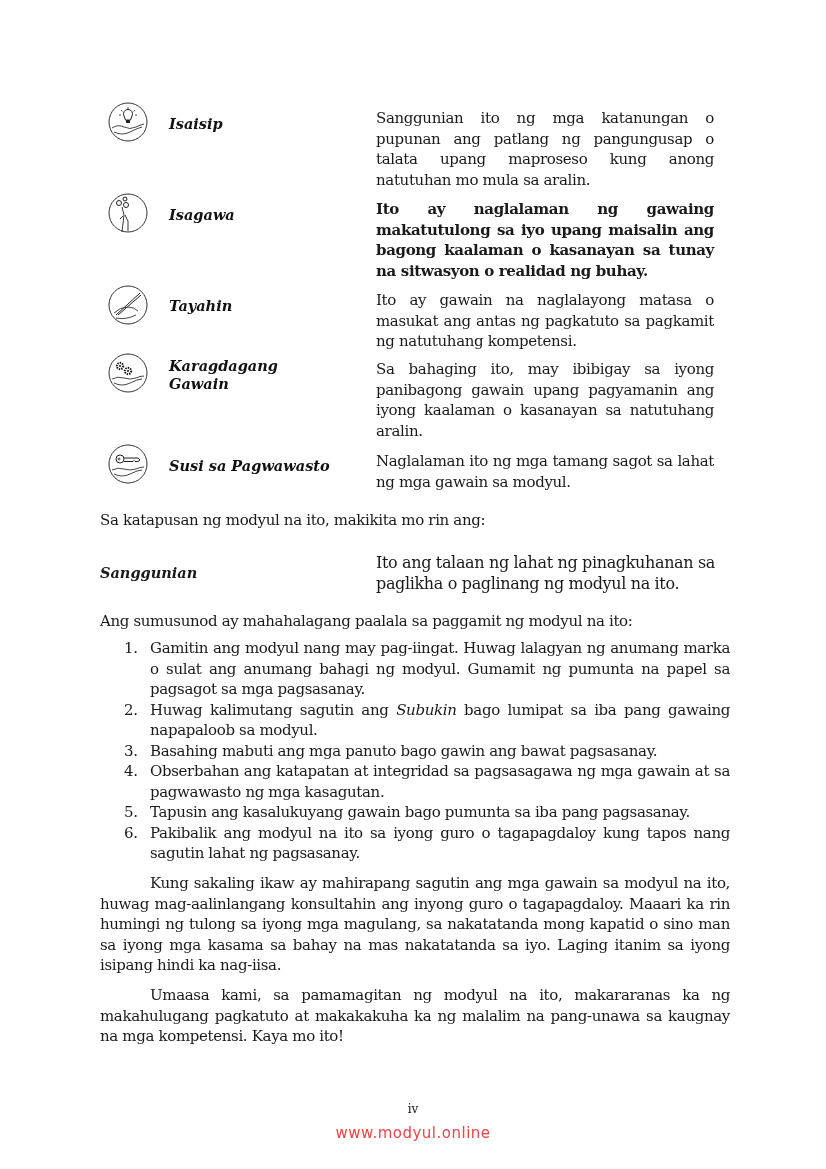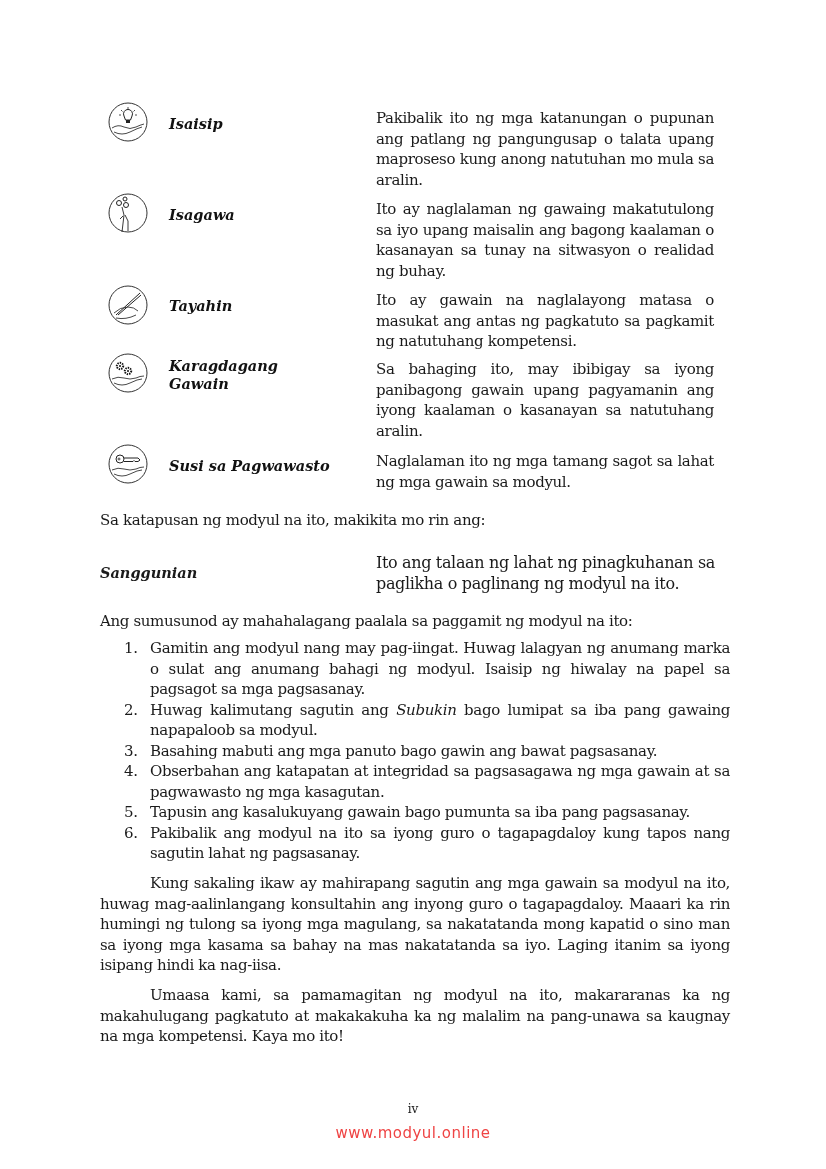--- a/index.html
+++ b/index.html
@@ -69,35 +69,35 @@
     <span class="icon" style="top:2px;">
       <svg viewBox="0 0 40 40">
           <circle cx="20" cy="20" r="19" fill="none" stroke="#333" stroke-width="1"></circle>
         <path d="M16 14 a4.5 4.5 0 1 1 8 0 l-1.5 4 h-5 z" fill="none" stroke="#222" stroke-width="1"></path>
         <rect x="18" y="18" width="4" height="3" fill="#222"></rect>
         <path d="M20 5 v2 M13 8 l1.5 1.5 M27 8 l-1.5 1.5 M11 13 h2 M27 13 h2" stroke="#222" stroke-width="0.8"></path>
         <path d="M4 26 q6 -4 12 -1 t12 0 q4 -2 8 -3 M6 30 q8 4 16 0 t12 -5" fill="none" stroke="#333" stroke-width="0.9"></path>
       </svg>
     </span>
     <span class="label" style="top:15px;">Isaisip</span>
-    <div class="desc" style="top:8px;">Pakibalik ito ng mga katanungan o pupunan ang patlang ng pangungusap o talata upang maproseso kung anong natutuhan mo mula sa aralin.</div>
+    <div class="desc" style="top:8px;">Sanggunian ito ng mga katanungan o pupunan ang patlang ng pangungusap o talata upang maproseso kung anong natutuhan mo mula sa aralin.</div>
   </div>
 
   <div class="row" style="top:191px;">
     <span class="icon" style="top:2px;">
       <svg viewBox="0 0 40 40">
           <circle cx="20" cy="20" r="19" fill="none" stroke="#333" stroke-width="1"></circle>
         <circle cx="11" cy="10" r="2.5" fill="none" stroke="#222" stroke-width="1"></circle>
         <circle cx="17" cy="6" r="2" fill="none" stroke="#222" stroke-width="1"></circle>
         <circle cx="18" cy="12" r="2.5" fill="none" stroke="#222" stroke-width="1"></circle>
         <path d="M14 14 l2 8 l-2 17 M17 22 l3 6 l0 10 M12 26 l3 -3" fill="none" stroke="#222" stroke-width="0.9"></path>
       </svg>
     </span>
     <span class="label" style="top:15px;">Isagawa</span>
-    <div class="desc" style="top:8px;">Ito ay naglalaman ng gawaing makatutulong sa iyo upang maisalin ang bagong kaalaman o kasanayan sa tunay na sitwasyon o realidad ng buhay.</div>
+    <div class="desc" style="top:8px;font-weight:bold;">Ito ay naglalaman ng gawaing makatutulong sa iyo upang maisalin ang bagong kaalaman o kasanayan sa tunay na sitwasyon o realidad ng buhay.</div>
   </div>
 
   <div class="row" style="top:283px;">
     <span class="icon" style="top:2px;">
       <svg viewBox="0 0 40 40">
           <circle cx="20" cy="20" r="19" fill="none" stroke="#333" stroke-width="1"></circle>
         <path d="M8 30 L32 8 M10 30 L33 10" stroke="#222" stroke-width="1"></path>
         <path d="M6 28 q6 -6 14 -6 q6 0 10 4 M8 33 q10 2 20 -3" fill="none" stroke="#333" stroke-width="0.9"></path>
       </svg>
     </span>
@@ -138,21 +138,21 @@
 
   <span class="sangg-label">Sanggunian</span>
   <div class="sangg-desc">
     <div>Ito ang talaan ng lahat ng pinagkuhanan sa</div>
     <div>paglikha o paglinang ng modyul na ito.</div>
   </div>
 
   <div class="para" style="top:611px;">Ang sumusunod ay mahahalagang paalala sa paggamit ng modyul na ito:</div>
 
   <ol class="notes">
-    <li><span class="num">1.</span><span>Gamitin ang modyul nang may pag-iingat. Huwag lalagyan ng anumang marka o sulat ang anumang bahagi ng modyul. Isaisip ng hiwalay na papel sa pagsagot sa mga pagsasanay.</span></li>
+    <li><span class="num">1.</span><span>Gamitin ang modyul nang may pag-iingat. Huwag lalagyan ng anumang marka o sulat ang anumang bahagi ng modyul. Gumamit ng pumunta na papel sa pagsagot sa mga pagsasanay.</span></li>
     <li><span class="num">2.</span><span>Huwag kalimutang sagutin ang </span><i>Subukin</i><span> bago lumipat sa iba pang gawaing napapaloob sa modyul.</span></li>
     <li><span class="num">3.</span><span>Basahing mabuti ang mga panuto bago gawin ang bawat pagsasanay.</span></li>
     <li><span class="num">4.</span><span>Obserbahan ang katapatan at integridad sa pagsasagawa ng mga gawain at sa pagwawasto ng mga kasagutan.</span></li>
     <li><span class="num">5.</span><span>Tapusin ang kasalukuyang gawain bago pumunta sa iba pang pagsasanay.</span></li>
     <li><span class="num">6.</span><span>Pakibalik ang modyul na ito sa iyong guro o tagapagdaloy kung tapos nang sagutin lahat ng pagsasanay.</span></li>
   </ol>
 
   <div class="para indent" style="top:873px;">Kung sakaling ikaw ay mahirapang sagutin ang mga gawain sa modyul na ito, huwag mag-aalinlangang konsultahin ang inyong guro o tagapagdaloy. Maaari ka rin humingi ng tulong sa iyong mga magulang, sa nakatatanda mong kapatid o sino man sa iyong mga kasama sa bahay na mas nakatatanda sa iyo. Laging itanim sa iyong isipang hindi ka nag-iisa.</div>
 
   <div class="para indent" style="top:985px;">Umaasa kami, sa pamamagitan ng modyul na ito, makararanas ka ng makahulugang pagkatuto at makakakuha ka ng malalim na pang-unawa sa kaugnay na mga kompetensi. Kaya mo ito!</div>

